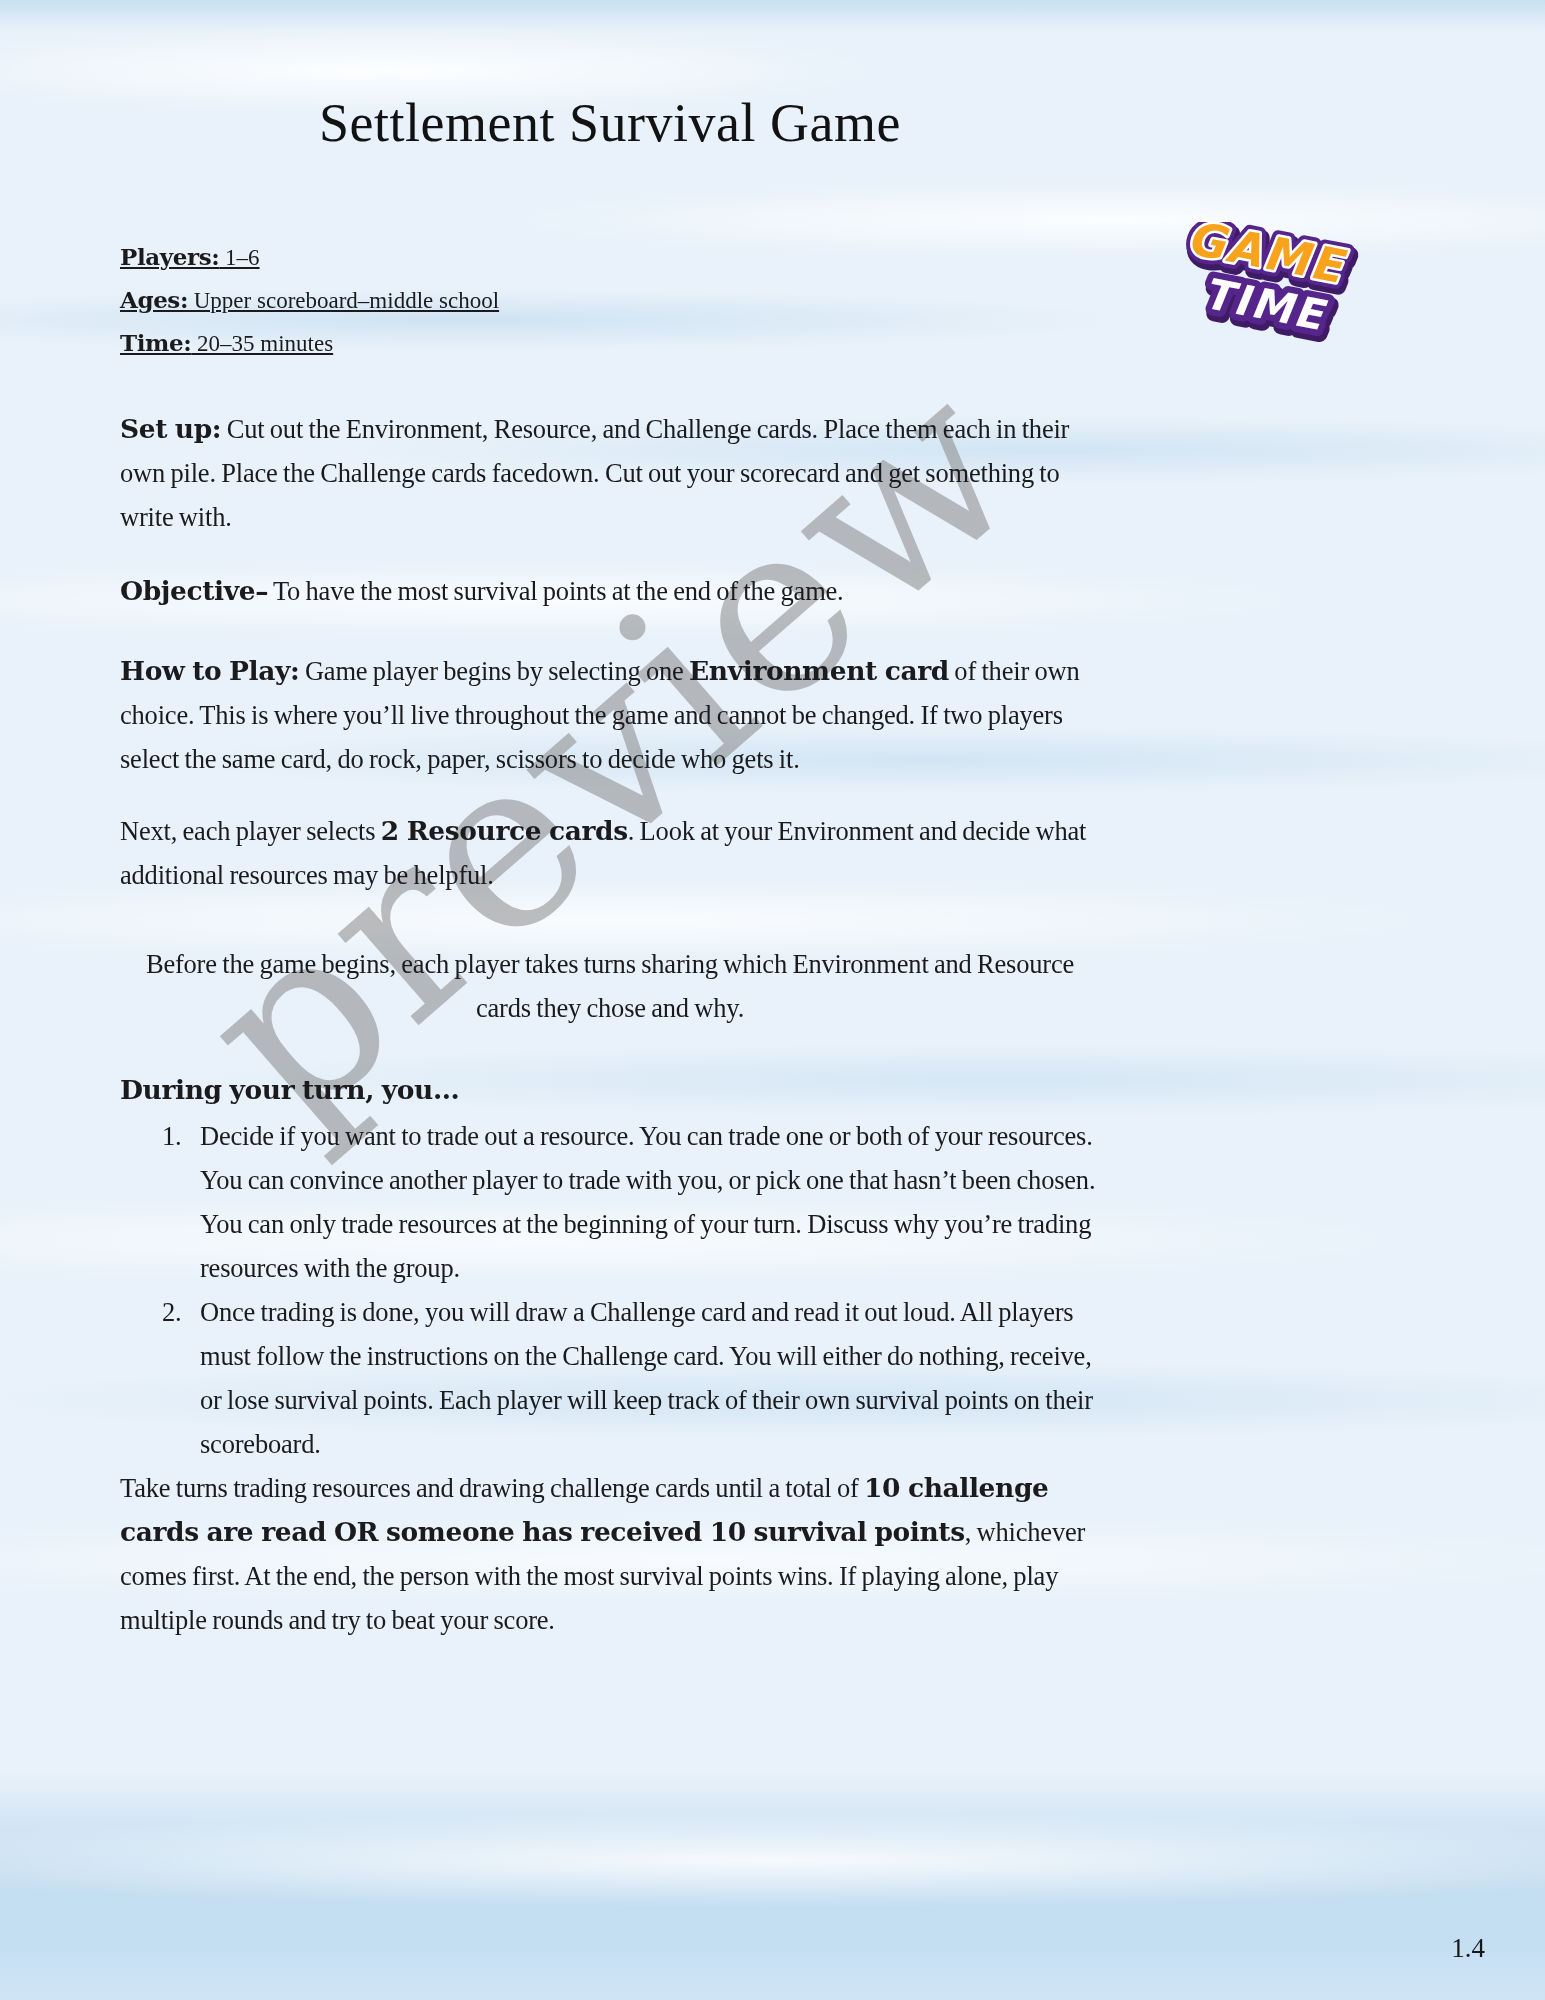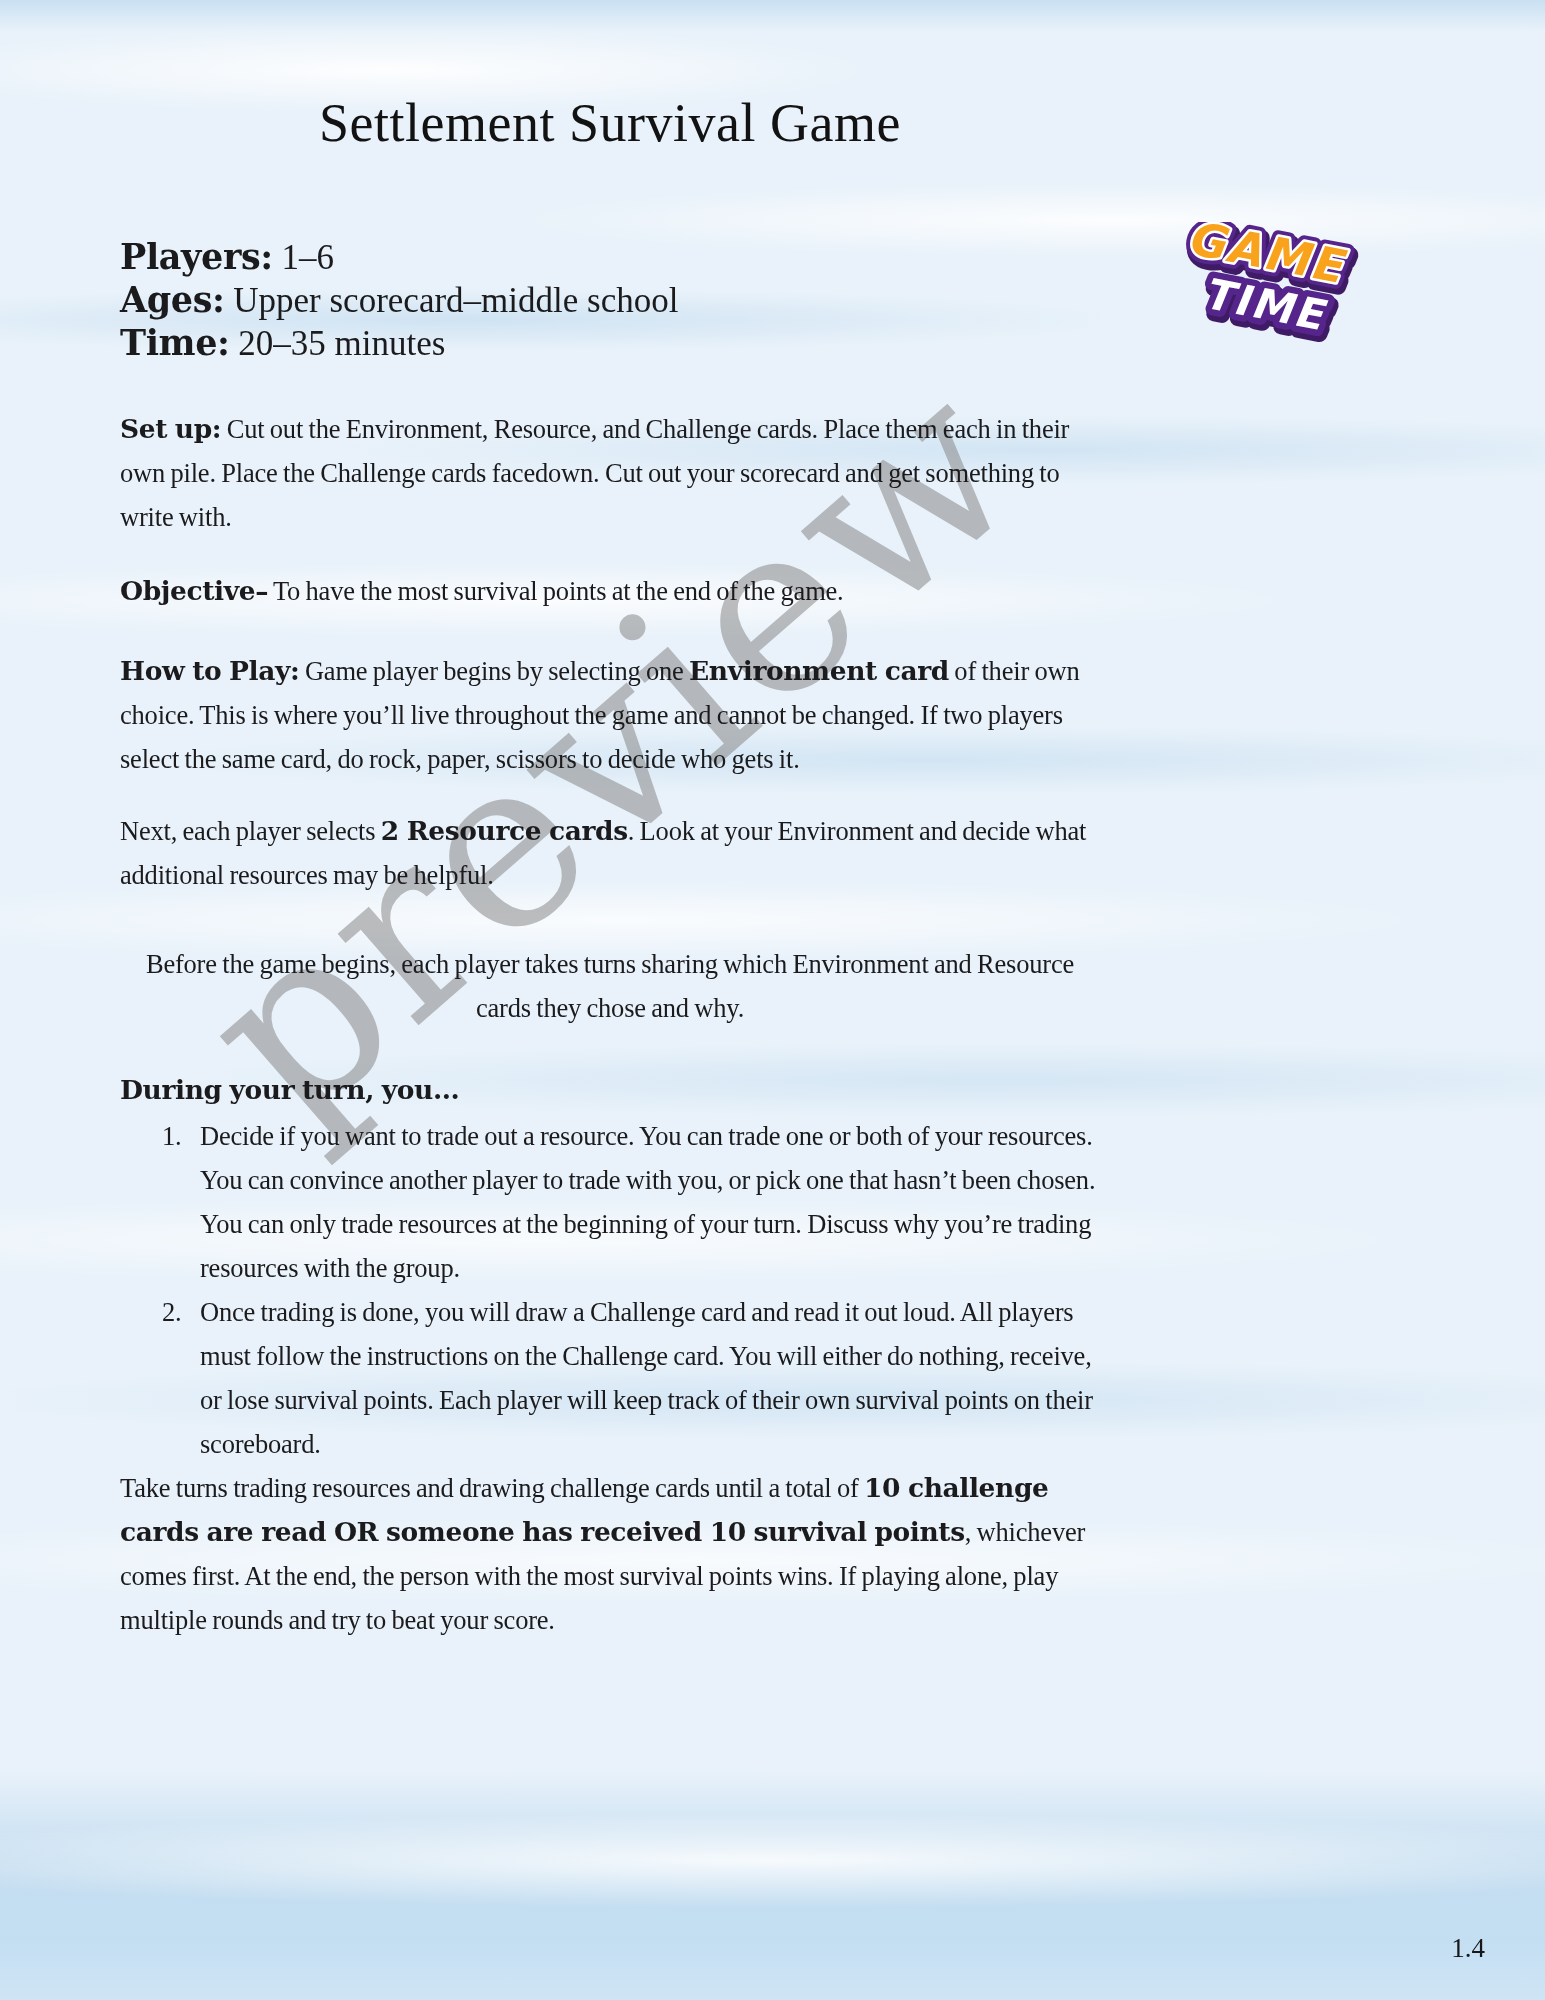--- a/index.html
+++ b/index.html
@@ -30,21 +30,21 @@
   .title{
     margin:92px 0 0;
     font-size:54px;font-weight:400;letter-spacing:.5px;
     text-align:center;color:#121212;
     font-family:"Liberation Serif",serif;
   }
   strong{
     font-family:"DejaVu Serif",serif;
     font-weight:700;letter-spacing:-0.4px;
   }
-  .meta{margin-top:82px;font-size:35px;line-height:42px;}
+  .meta{margin-top:82px;font-size:23px;line-height:42px;text-decoration:underline;}
   .meta p{margin:0;}
   .para{margin:0;font-size:26.5px;line-height:44px;letter-spacing:-0.2px;word-spacing:-1px;}
   .p-objective{margin-top:30px;}
   .p-setup{margin-top:42px;}
   .p-howto{margin-top:36px;}
   .p-next{margin-top:28px;}
   .p-before{margin-top:45px;text-align:center;}
   .p-start{margin-top:38px;}
   .p-heading{margin-top:38px;}
   .p-final{}
@@ -100,21 +100,21 @@
       </g>
     </g>
   </svg>
 
   <div class="content">
 
     <h1 class="title">Settlement Survival Game</h1>
 
     <div class="meta">
       <p><strong>Players:</strong><span> 1–6</span></p>
-      <p><strong>Ages:</strong><span> Upper scorecard–middle school</span></p>
+      <p><strong>Ages:</strong><span> Upper scoreboard–middle school</span></p>
       <p><strong>Time:</strong><span> 20–35 minutes</span></p>
     </div>
 
     <p class="para p-setup"><strong>Set up:</strong><span> Cut out the Environment, Resource, and Challenge cards. Place them each in their own pile. Place the Challenge cards facedown. Cut out your scorecard and get something to write with.</span></p>
 
     <p class="para p-objective"><strong>Objective–</strong><span> To have the most survival points at the end of the game.</span></p>
 
     <p class="para p-howto"><strong>How to Play:</strong><span> Game player begins by selecting one </span><strong>Environment card</strong><span> of their own choice. This is where you’ll live throughout the game and cannot be changed. If two players select the same card, do rock, paper, scissors to decide who gets it.</span></p>
 
     <p class="para p-next"><span>Next, each player selects </span><strong>2 Resource cards</strong><span>. Look at your Environment and decide what additional resources may be helpful.</span></p>

